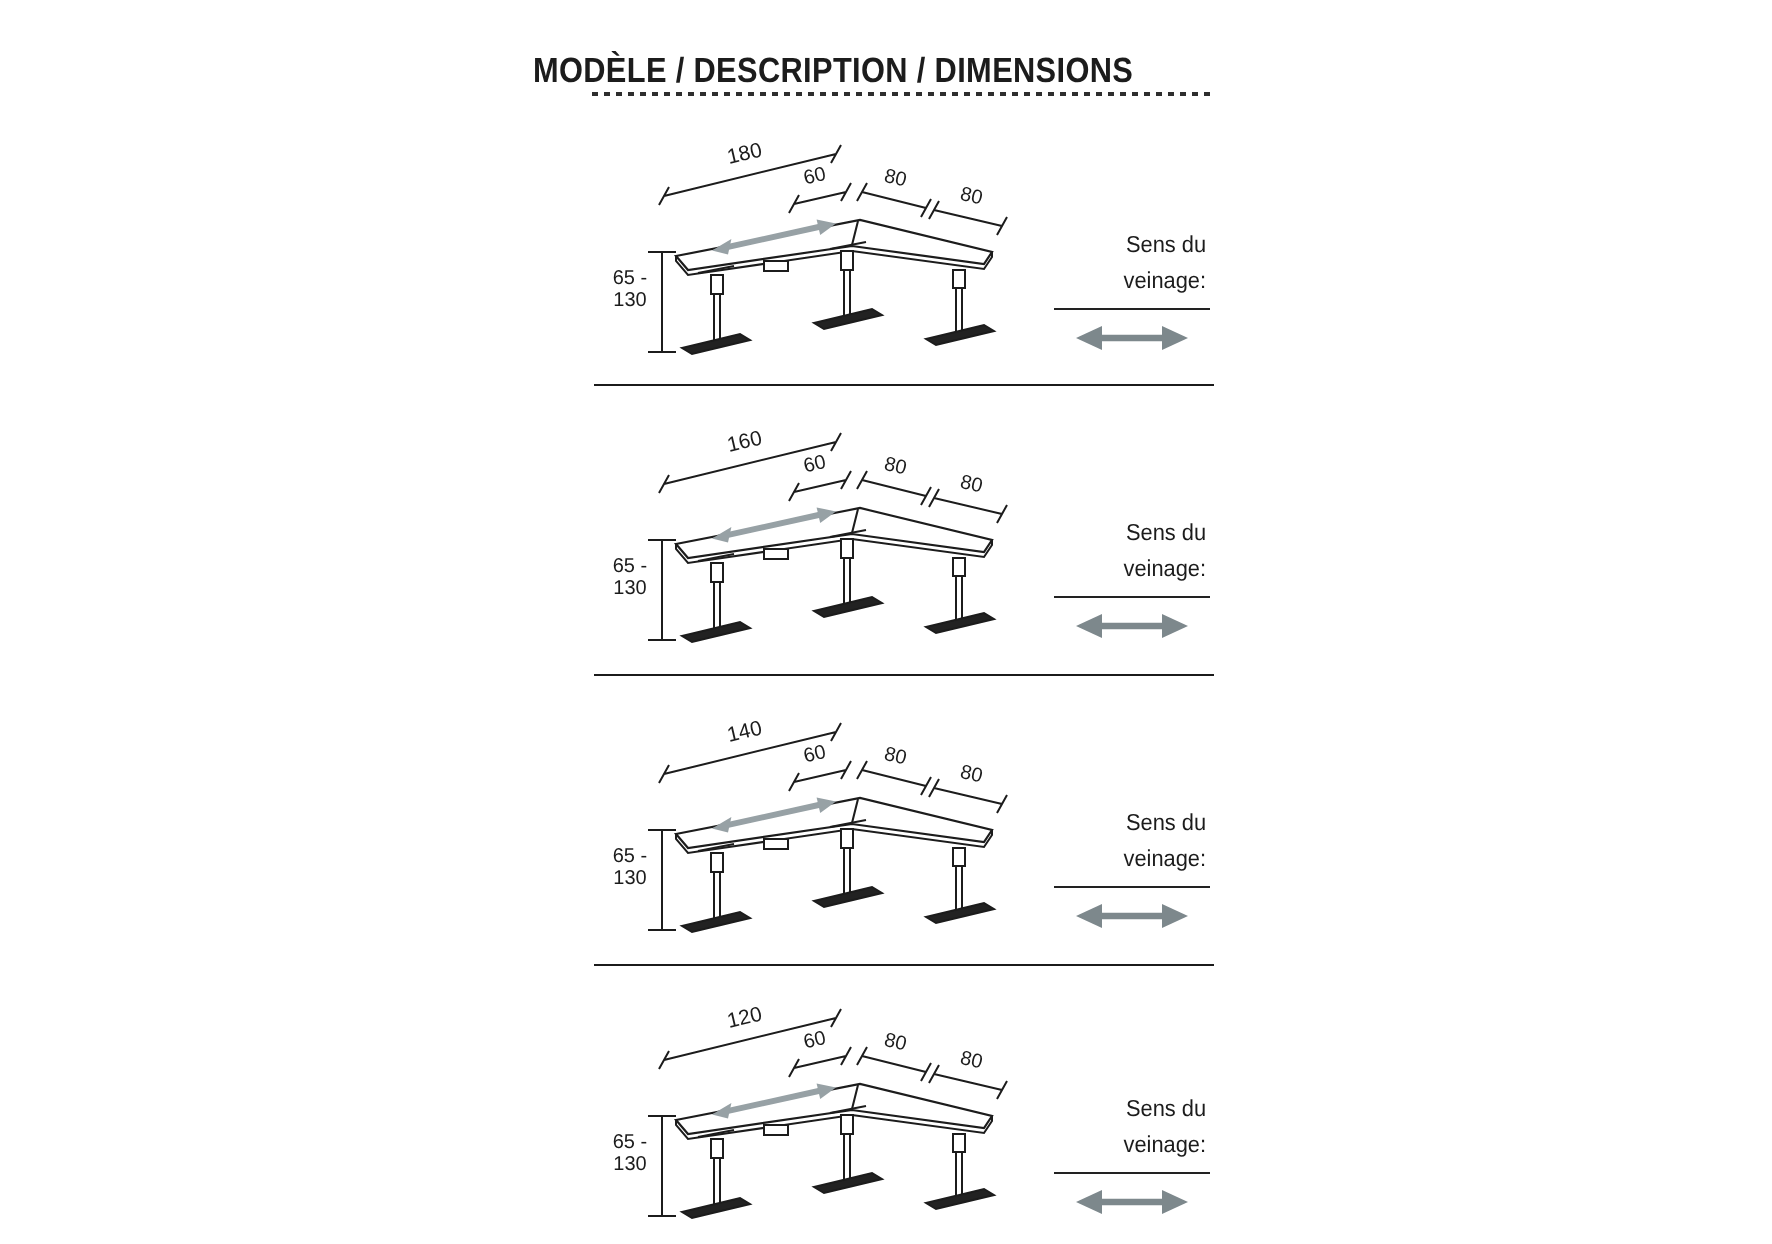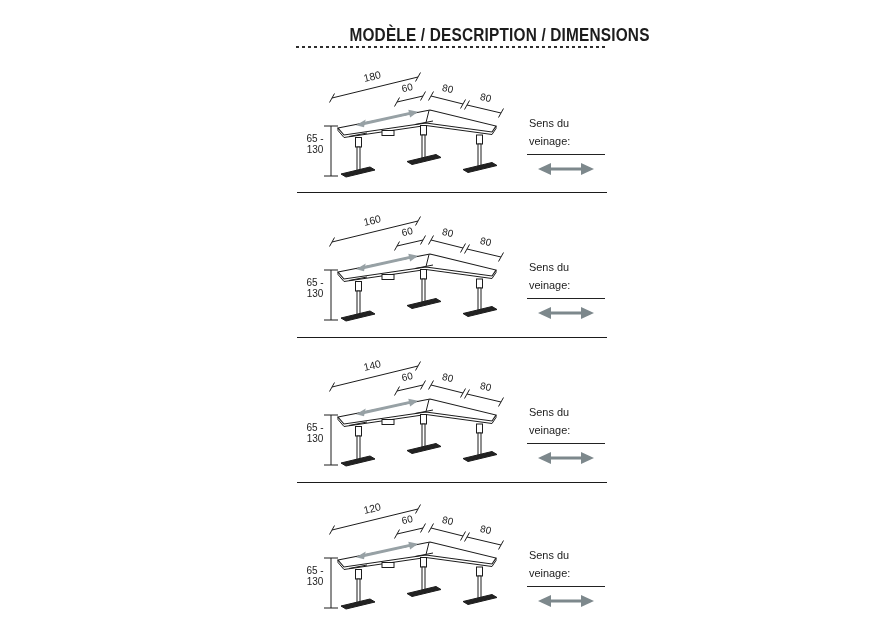--- a/index.html
+++ b/index.html
@@ -7,36 +7,36 @@
     --grain-arrow:#7d888c;
     --desk-arrow:#97a1a5;
   }
   html,body{margin:0;padding:0;background:#fff;}
   .page{
     position:relative;width:886px;height:622px;background:#fff;overflow:hidden;
     font-family:"Liberation Sans",sans-serif;color:var(--line);
   }
   
   .title{
-    position:absolute;top:12px;left:258px;width:412px;text-align:right;margin:0;
+    position:absolute;top:12px;left:246px;width:412px;text-align:left;margin:0;
   }
   .title span{
     display:inline-block;font-size:17.5px;font-weight:700;letter-spacing:.2px;
     transform:scaleX(.88);transform-origin:center;white-space:nowrap;
   }
   .dotline{
     position:absolute;top:46px;left:296px;width:312px;height:2px;
     background-image:repeating-linear-gradient(90deg,#2e2e2e 0 3px,transparent 3px 6px);
   }
   
   .row{position:absolute;left:300px;width:308px;height:140px;}
   .row .art{position:absolute;left:0;top:0;}
   .sep{position:absolute;left:297px;width:310px;height:0;border-top:1.6px solid #1b1b1b;}
   
-  .grain{position:absolute;left:227px;top:54px;width:78px;text-align:left;}
+  .grain{position:absolute;left:227px;top:54px;width:78px;text-align:right;}
   .grain-txt{font-size:11.5px;line-height:18px;transform:scaleX(.95);transform-origin:center;}
   .grain-rule{margin-top:4px;border-top:1.6px solid #222;width:78px;}
   .grain-arrow{display:block;margin:6px auto 0;}
   .grain-arrow line{stroke:var(--grain-arrow);stroke-width:3.2;}
   .grain-arrow polygon{fill:var(--grain-arrow);}
   
   .ln{stroke:var(--line);stroke-width:1;fill:none;}
   .dim{stroke:var(--line);stroke-width:1;fill:none;}
   .top{fill:#fff;stroke:var(--line);stroke-width:1.1;}
   .box{fill:#fff;stroke:var(--line);stroke-width:1;}

